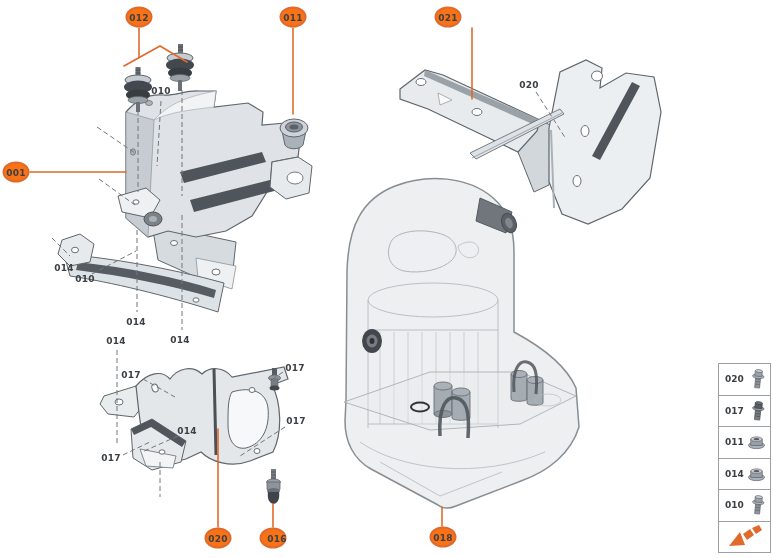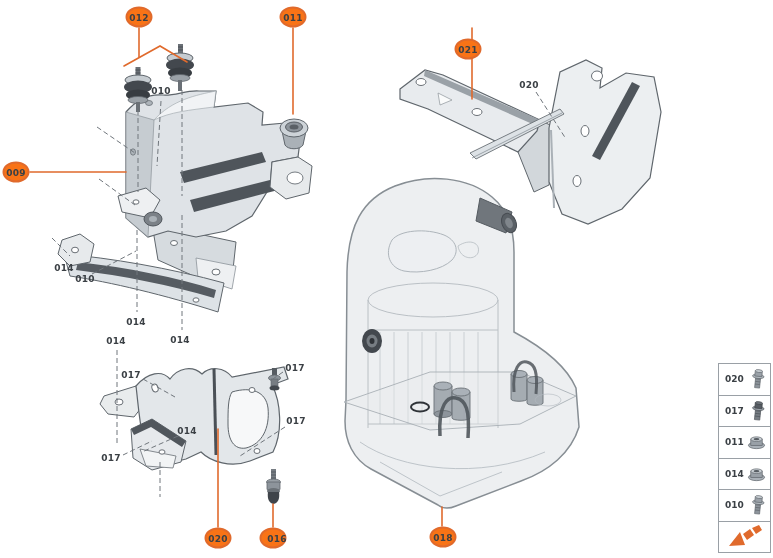--- a/index.html
+++ b/index.html
@@ -321,22 +321,22 @@
       <div class="legend-row">
         <svg width="38" height="24" viewBox="0 0 38 24">
     <polygon class="arrow-fill" points="2,21 13,7 18,20"></polygon>
     <polygon class="arrow-fill" points="16,9 23,4 27,10 20,15"></polygon>
     <polygon class="arrow-fill" points="25,3 32,0 35,5 29,9"></polygon>
   </svg>
       </div>
     </div>
 <div class="callout" style="left: 139px; top: 17px;">012</div>
     <div class="callout" style="left: 293px; top: 17px;">011</div>
-    <div class="callout" style="left: 468px; top: 17px; margin-top: 32px;">021</div>
-    <div class="callout" style="left: 16px; top: 172px;">009</div>
+    <div class="callout" style="left: 448px; top: 17px;">021</div>
+    <div class="callout" style="left: 16px; top: 172px;">001</div>
     <div class="callout" style="left: 218px; top: 538px;">020</div>
     <div class="callout" style="left: 273px; top: 538px; padding-left: 8px;">016</div>
     <div class="callout" style="left: 443px; top: 537px;">018</div>
     <div class="part-label" style="left: 161px; top: 91px;">010</div>
     <div class="part-label" style="left: 64px; top: 268px;">014</div>
     <div class="part-label" style="left: 85px; top: 279px;">010</div>
     <div class="part-label" style="left: 136px; top: 322px;">014</div>
     <div class="part-label" style="left: 116px; top: 341px;">014</div>
     <div class="part-label" style="left: 180px; top: 340px;">014</div>
     <div class="part-label" style="left: 131px; top: 375px;">017</div>

